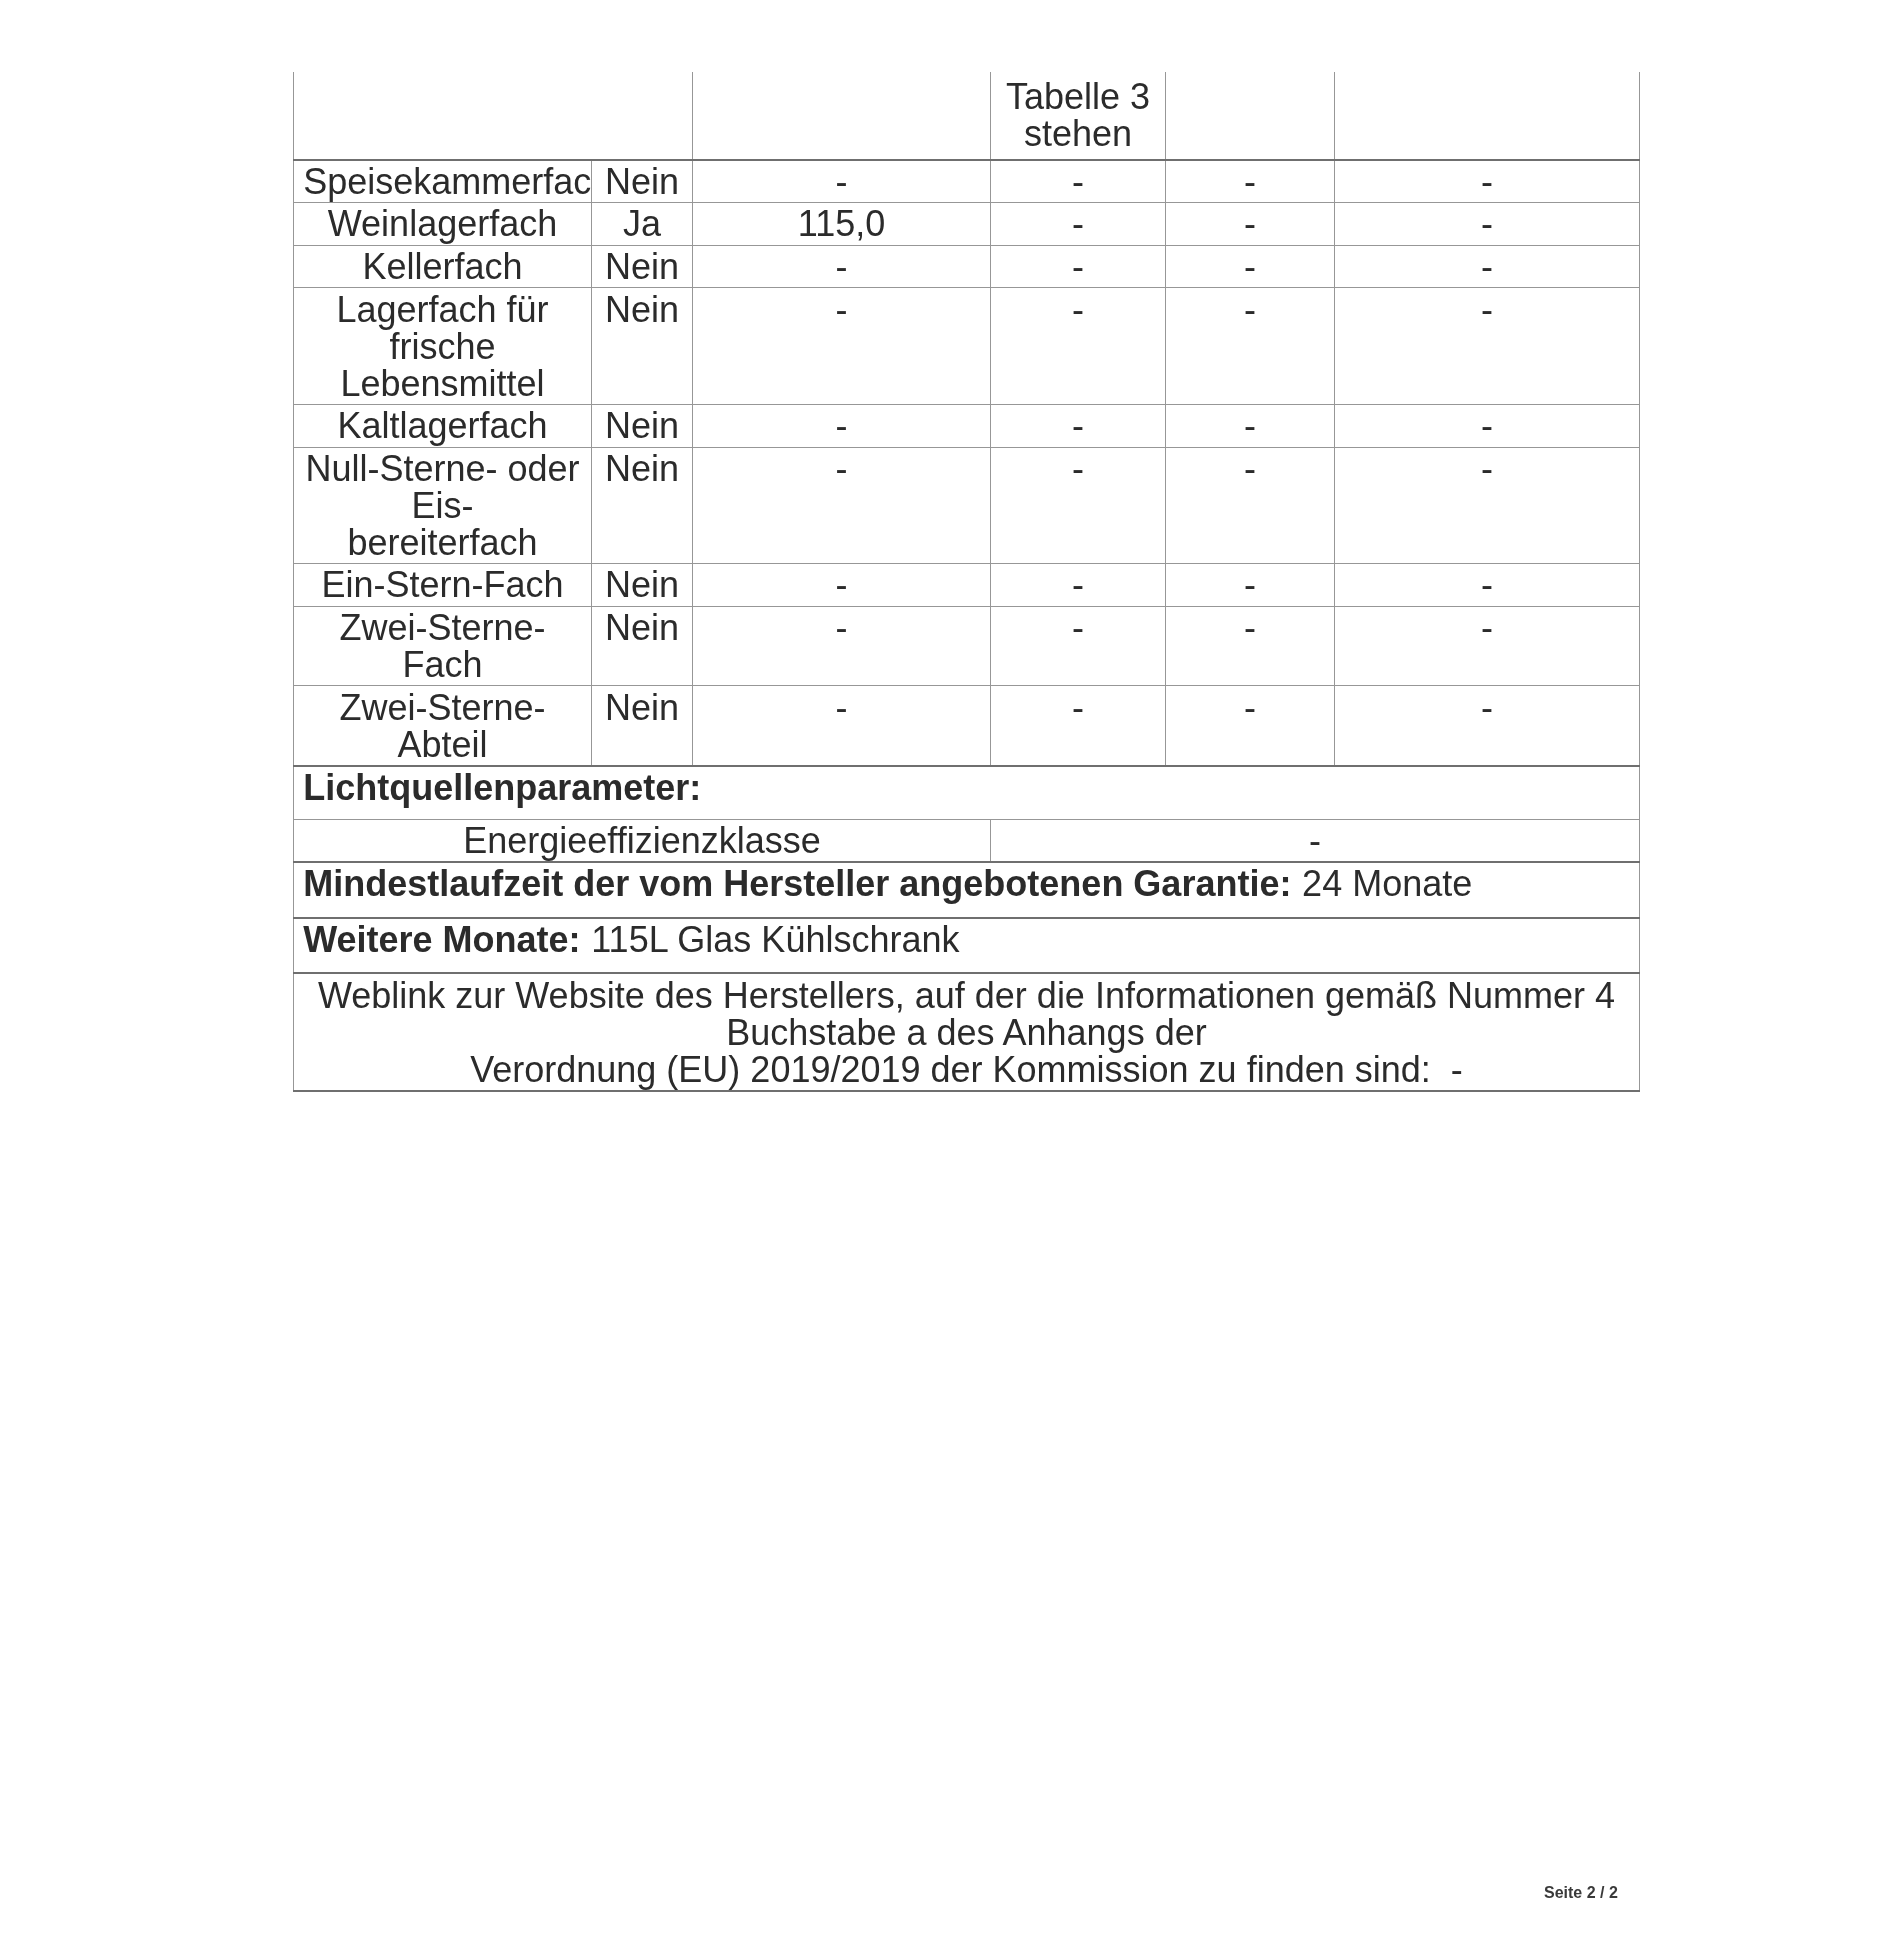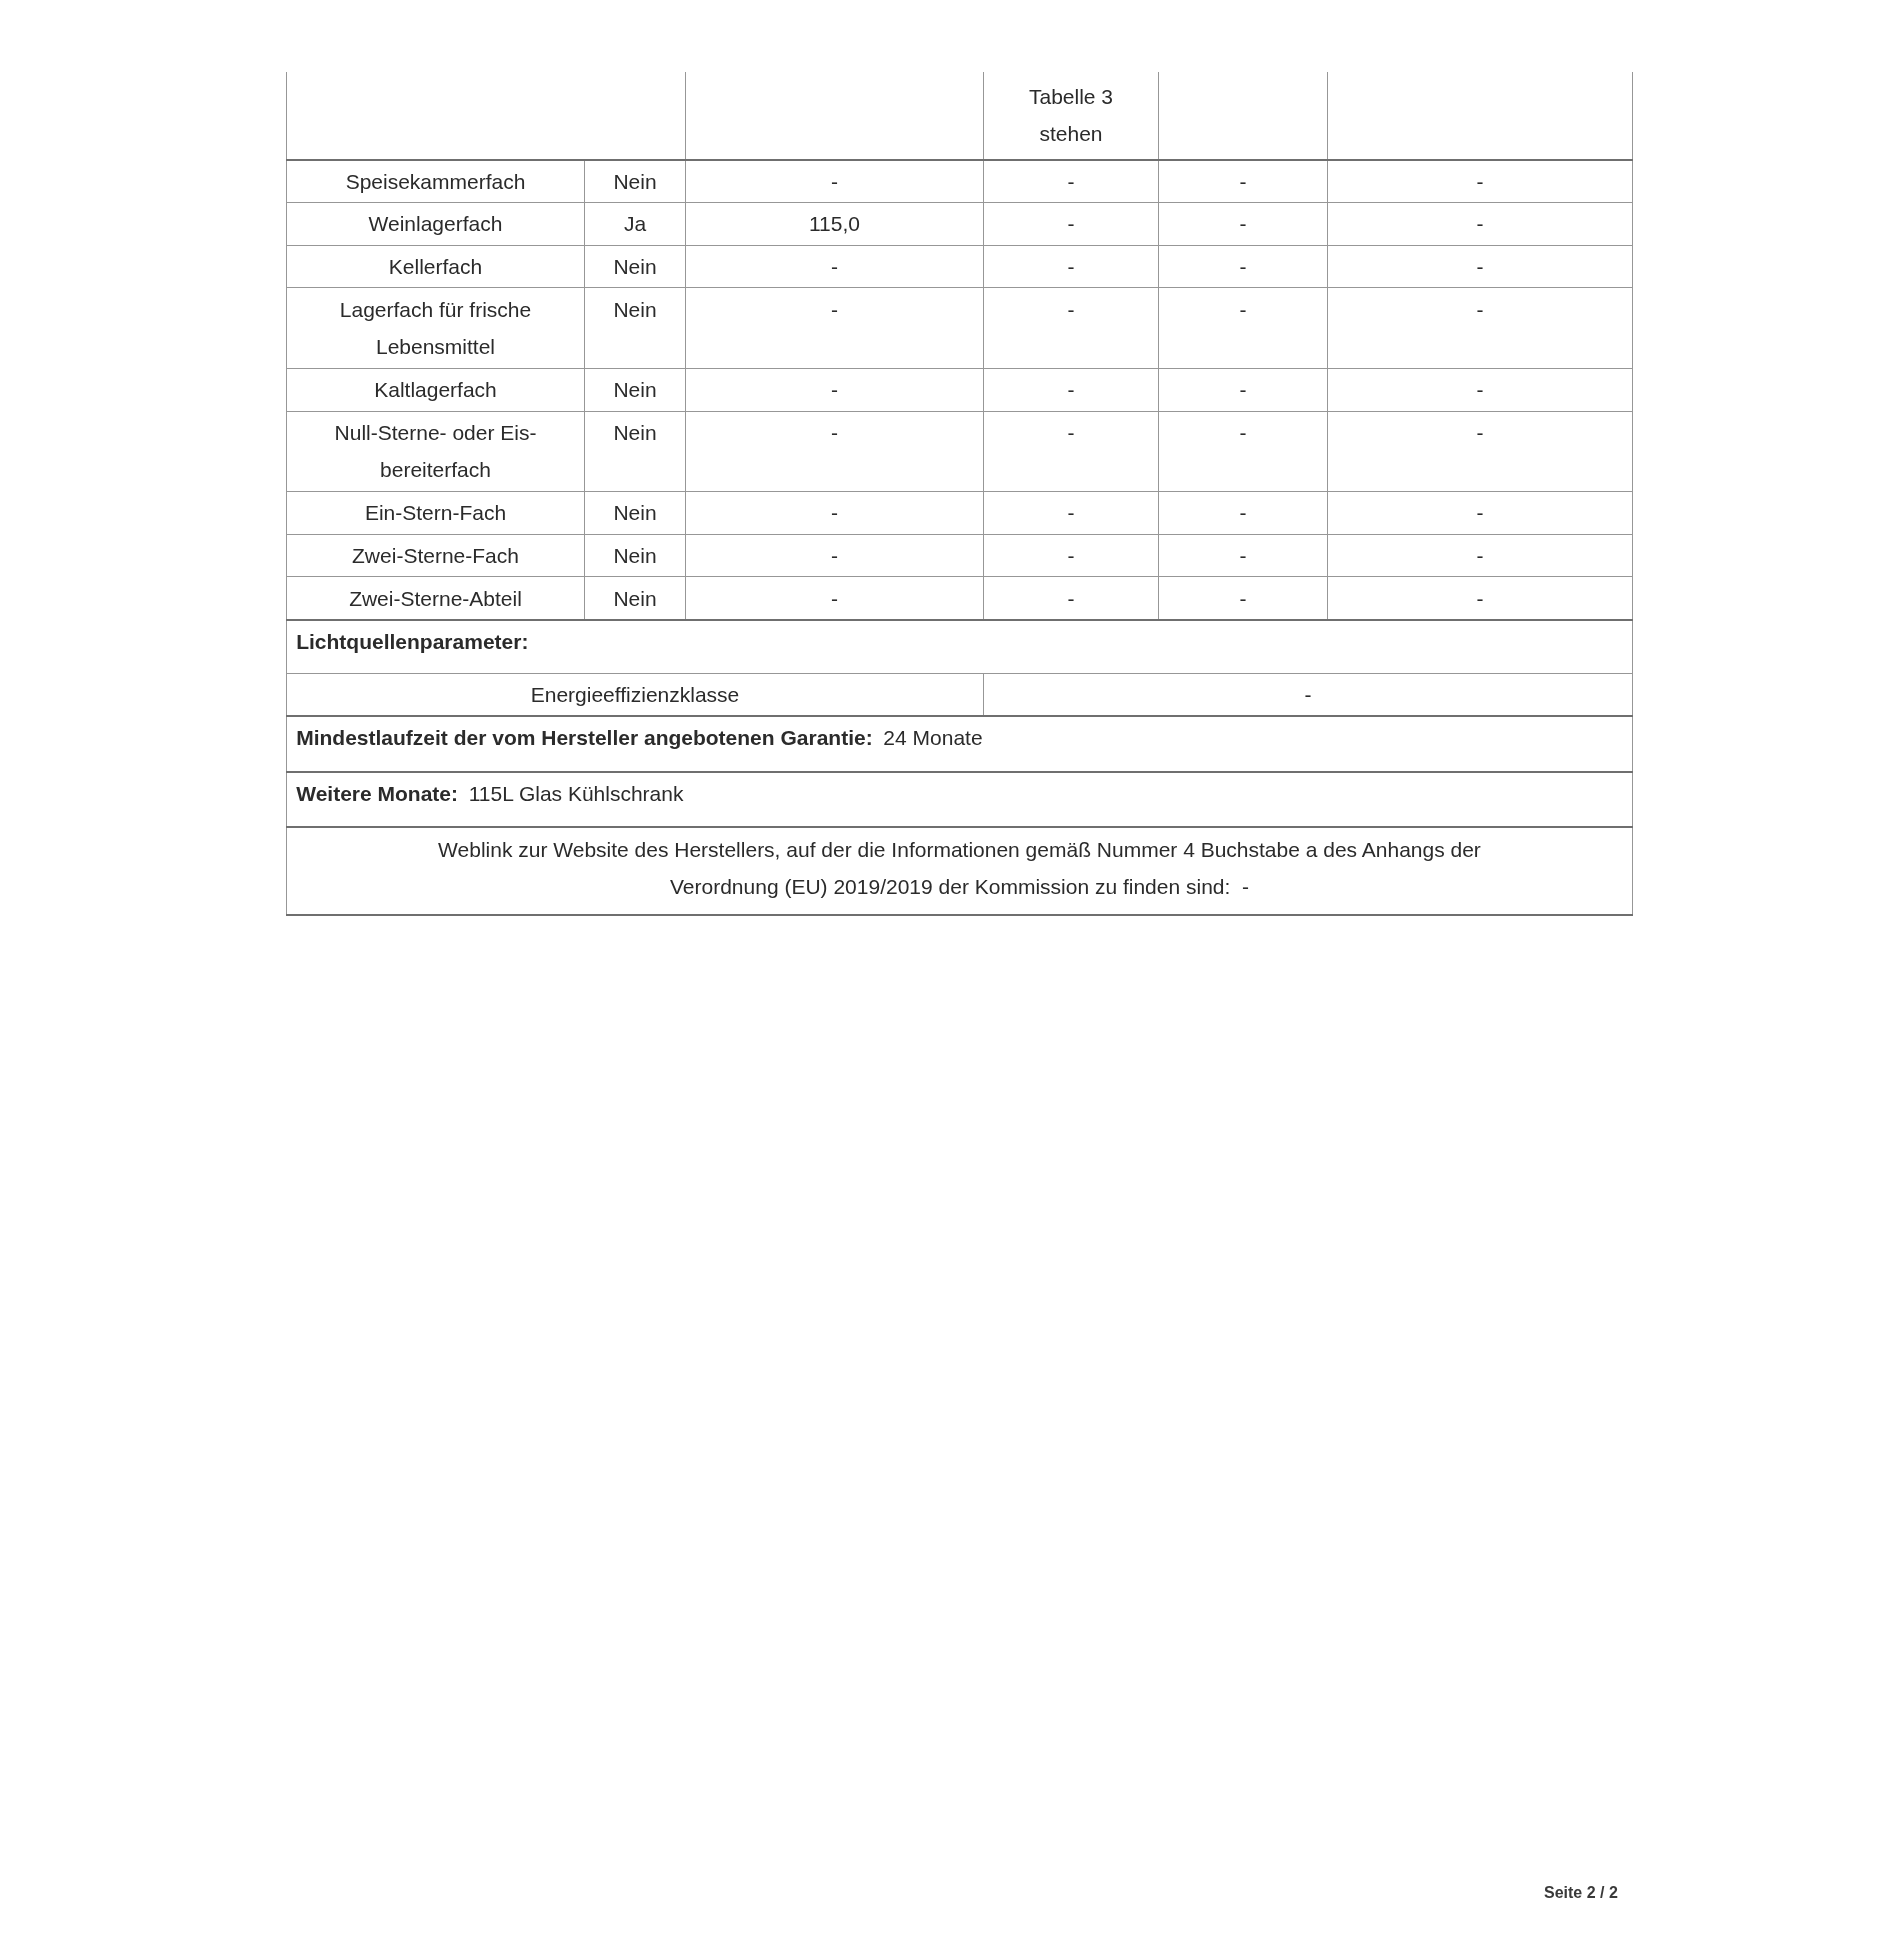--- a/index.html
+++ b/index.html
@@ -5,25 +5,25 @@
   html, body { margin: 0; padding: 0; }
   body {
     width: 1883px; height: 1953px;
     background: #ffffff;
     position: relative;
     font-family: "Liberation Sans", sans-serif;
     color: #2b2b2b;
   }
   .spec-table {
     position: absolute;
-    left: 286px; top: 72px;
+    left: 293px; top: 72px;
     width: 1346px;
     border-collapse: collapse;
     table-layout: fixed;
-    font-size: 21px;
+    font-size: 36px;
     line-height: 37px;
   }
   .spec-table td {
     border: 1.5px solid #979797;
     vertical-align: top;
     padding: 2.3px 9.2px;
     overflow: hidden;
   }
   tr.first td { border-top: none; }
   tr.last td { border-bottom: 2.3px solid #6f6f6f; }

